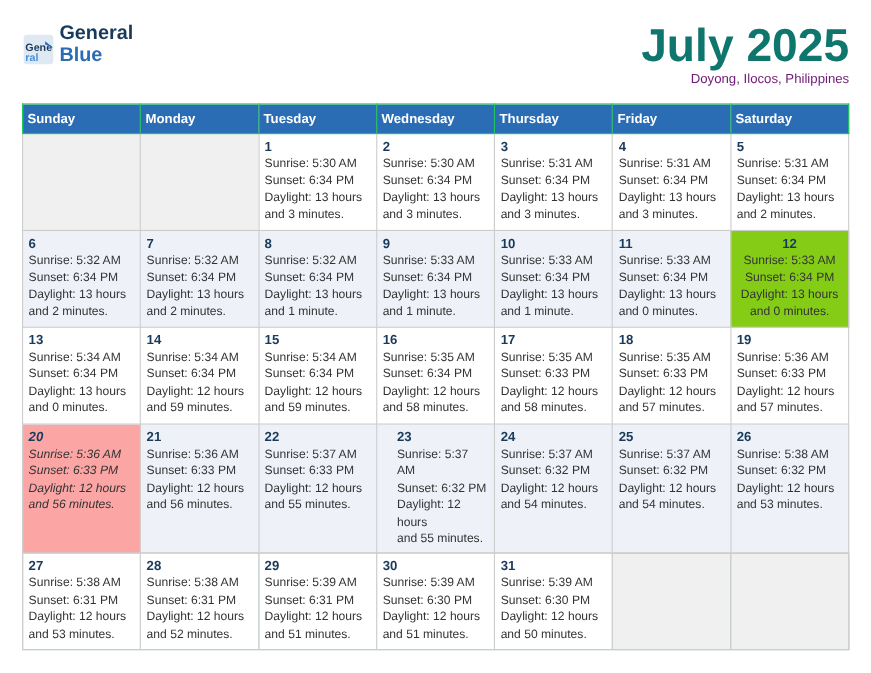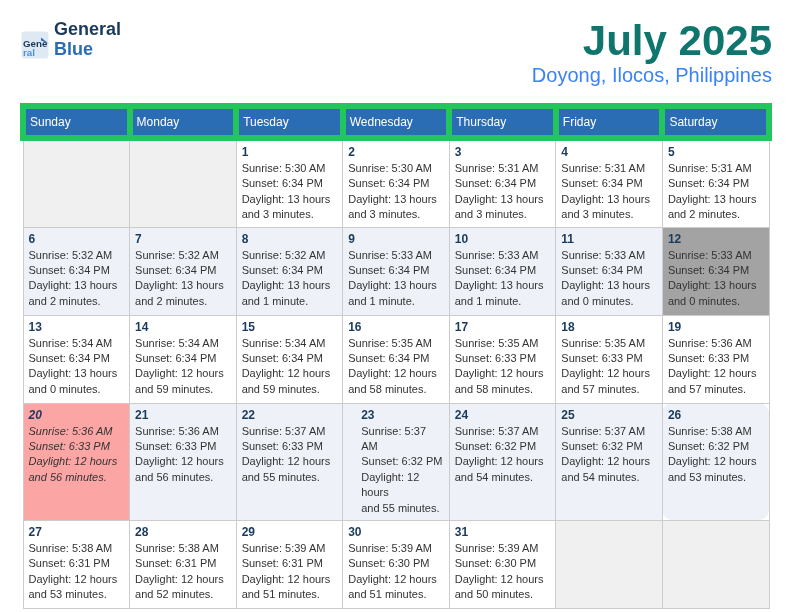--- a/index.html
+++ b/index.html
@@ -37,37 +37,37 @@
     .title-block {
       text-align: right;
     }
     .month-title {
       font-size: 42px;
       font-weight: bold;
       color: #0f766e;
       line-height: 1;
     }
     .location {
-      font-size: 20px;
-      color: #3b82f6;
+      font-size: 12px;
+      color: #701a75;
       margin-top: 2px;
     }
     table {
       width: 100%;
       border-collapse: collapse;
       table-layout: fixed;
     }
     th {
       background: #2a6db5;
       color: #fff;
       font-size: 12px;
-      font-weight: normal;
+      font-weight: bold;
       padding: 6px 4px;
       text-align: left;
-      border: 6px solid #22c55e;
+      border: 1px solid #22c55e;
     }
     td {
       border: 1px solid #ccc;
       vertical-align: top;
       padding: 4px 5px;
       font-size: 9.5px;
       color: #333;
       height: 88px;
       background: #fff;
     }
@@ -202,21 +202,21 @@
 Daylight: 13 hours
 and 1 minute.</div>
         </td>
         <td style="background: rgb(238, 242, 248);">
           <span class="day-num">11</span>
           <div class="cell-text" style="white-space: pre-line;">Sunrise: 5:33 AM
 Sunset: 6:34 PM
 Daylight: 13 hours
 and 0 minutes.</div>
         </td>
-        <td style="background: #a3a3a3;">
+        <td style="background: #84cc16; text-align: center;">
           <span class="day-num">12</span>
           <div class="cell-text" style="white-space: pre-line;">Sunrise: 5:33 AM
 Sunset: 6:34 PM
 Daylight: 13 hours
 and 0 minutes.</div>
         </td>
       </tr>
       <tr style="background: rgb(255, 255, 255);">
         <td>
           <span class="day-num">13</span>
@@ -304,21 +304,21 @@
 Daylight: 12 hours
 and 54 minutes.</div>
         </td>
         <td style="background: rgb(238, 242, 248);">
           <span class="day-num">25</span>
           <div class="cell-text" style="white-space: pre-line;">Sunrise: 5:37 AM
 Sunset: 6:32 PM
 Daylight: 12 hours
 and 54 minutes.</div>
         </td>
-        <td style="background: rgb(238, 242, 248); border-radius: 11px;">
+        <td style="background: rgb(238, 242, 248);">
           <span class="day-num">26</span>
           <div class="cell-text" style="white-space: pre-line;">Sunrise: 5:38 AM
 Sunset: 6:32 PM
 Daylight: 12 hours
 and 53 minutes.</div>
         </td>
       </tr>
       <tr style="background: #0f766e;">
         <td>
           <span class="day-num">27</span>

